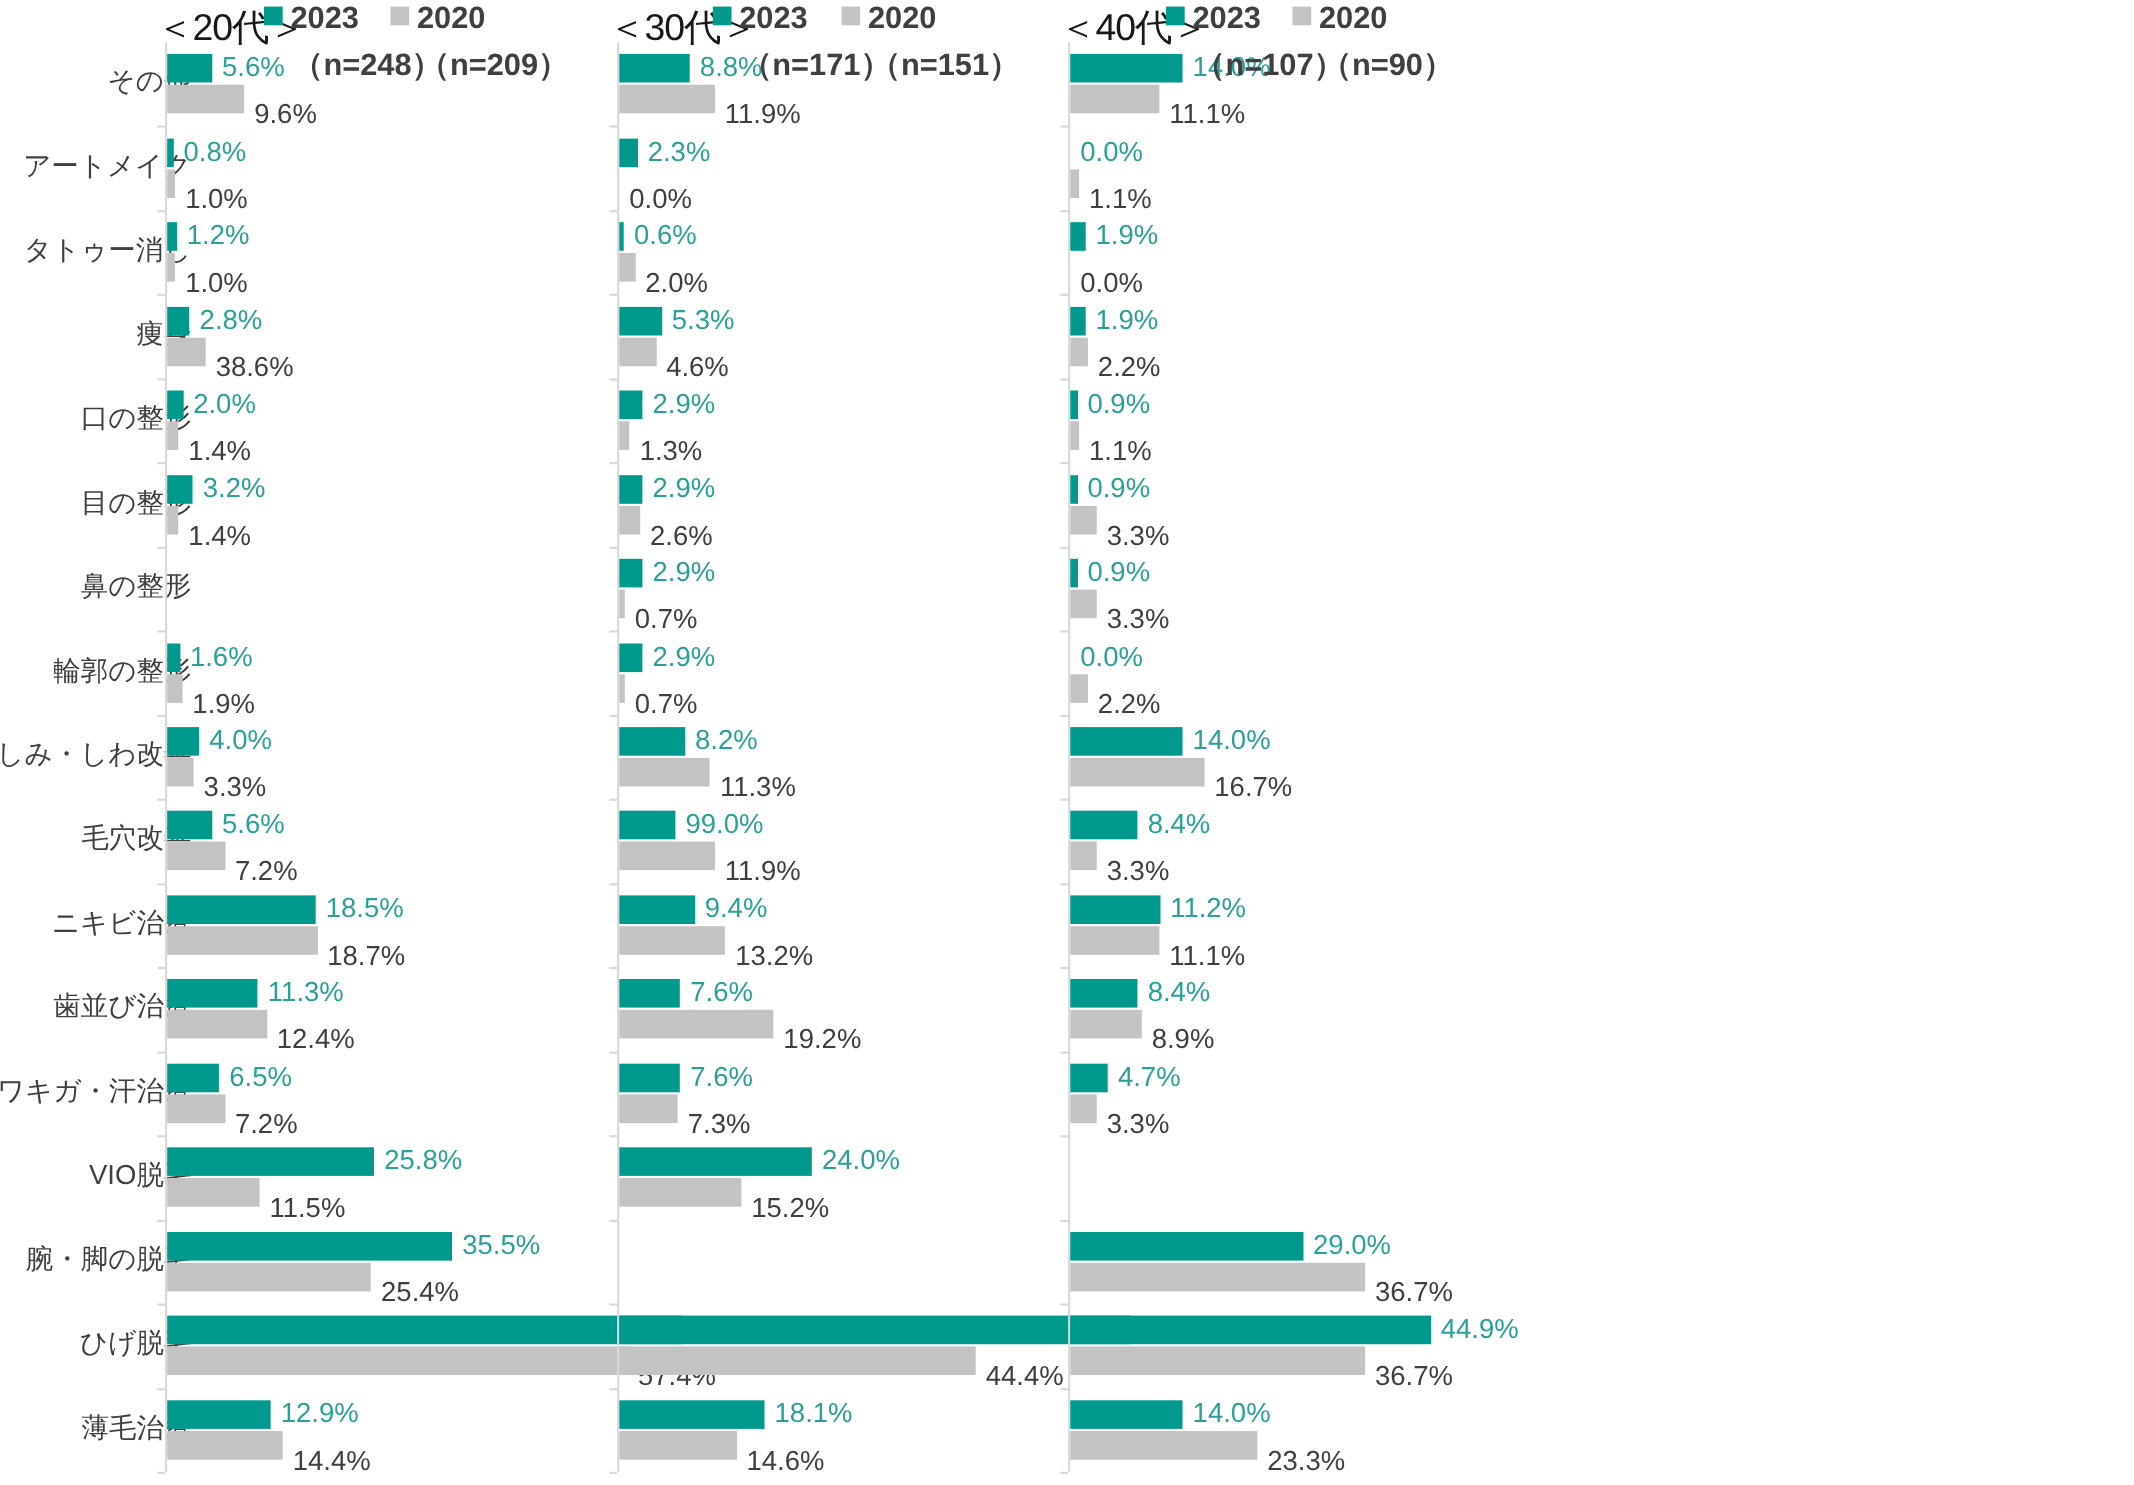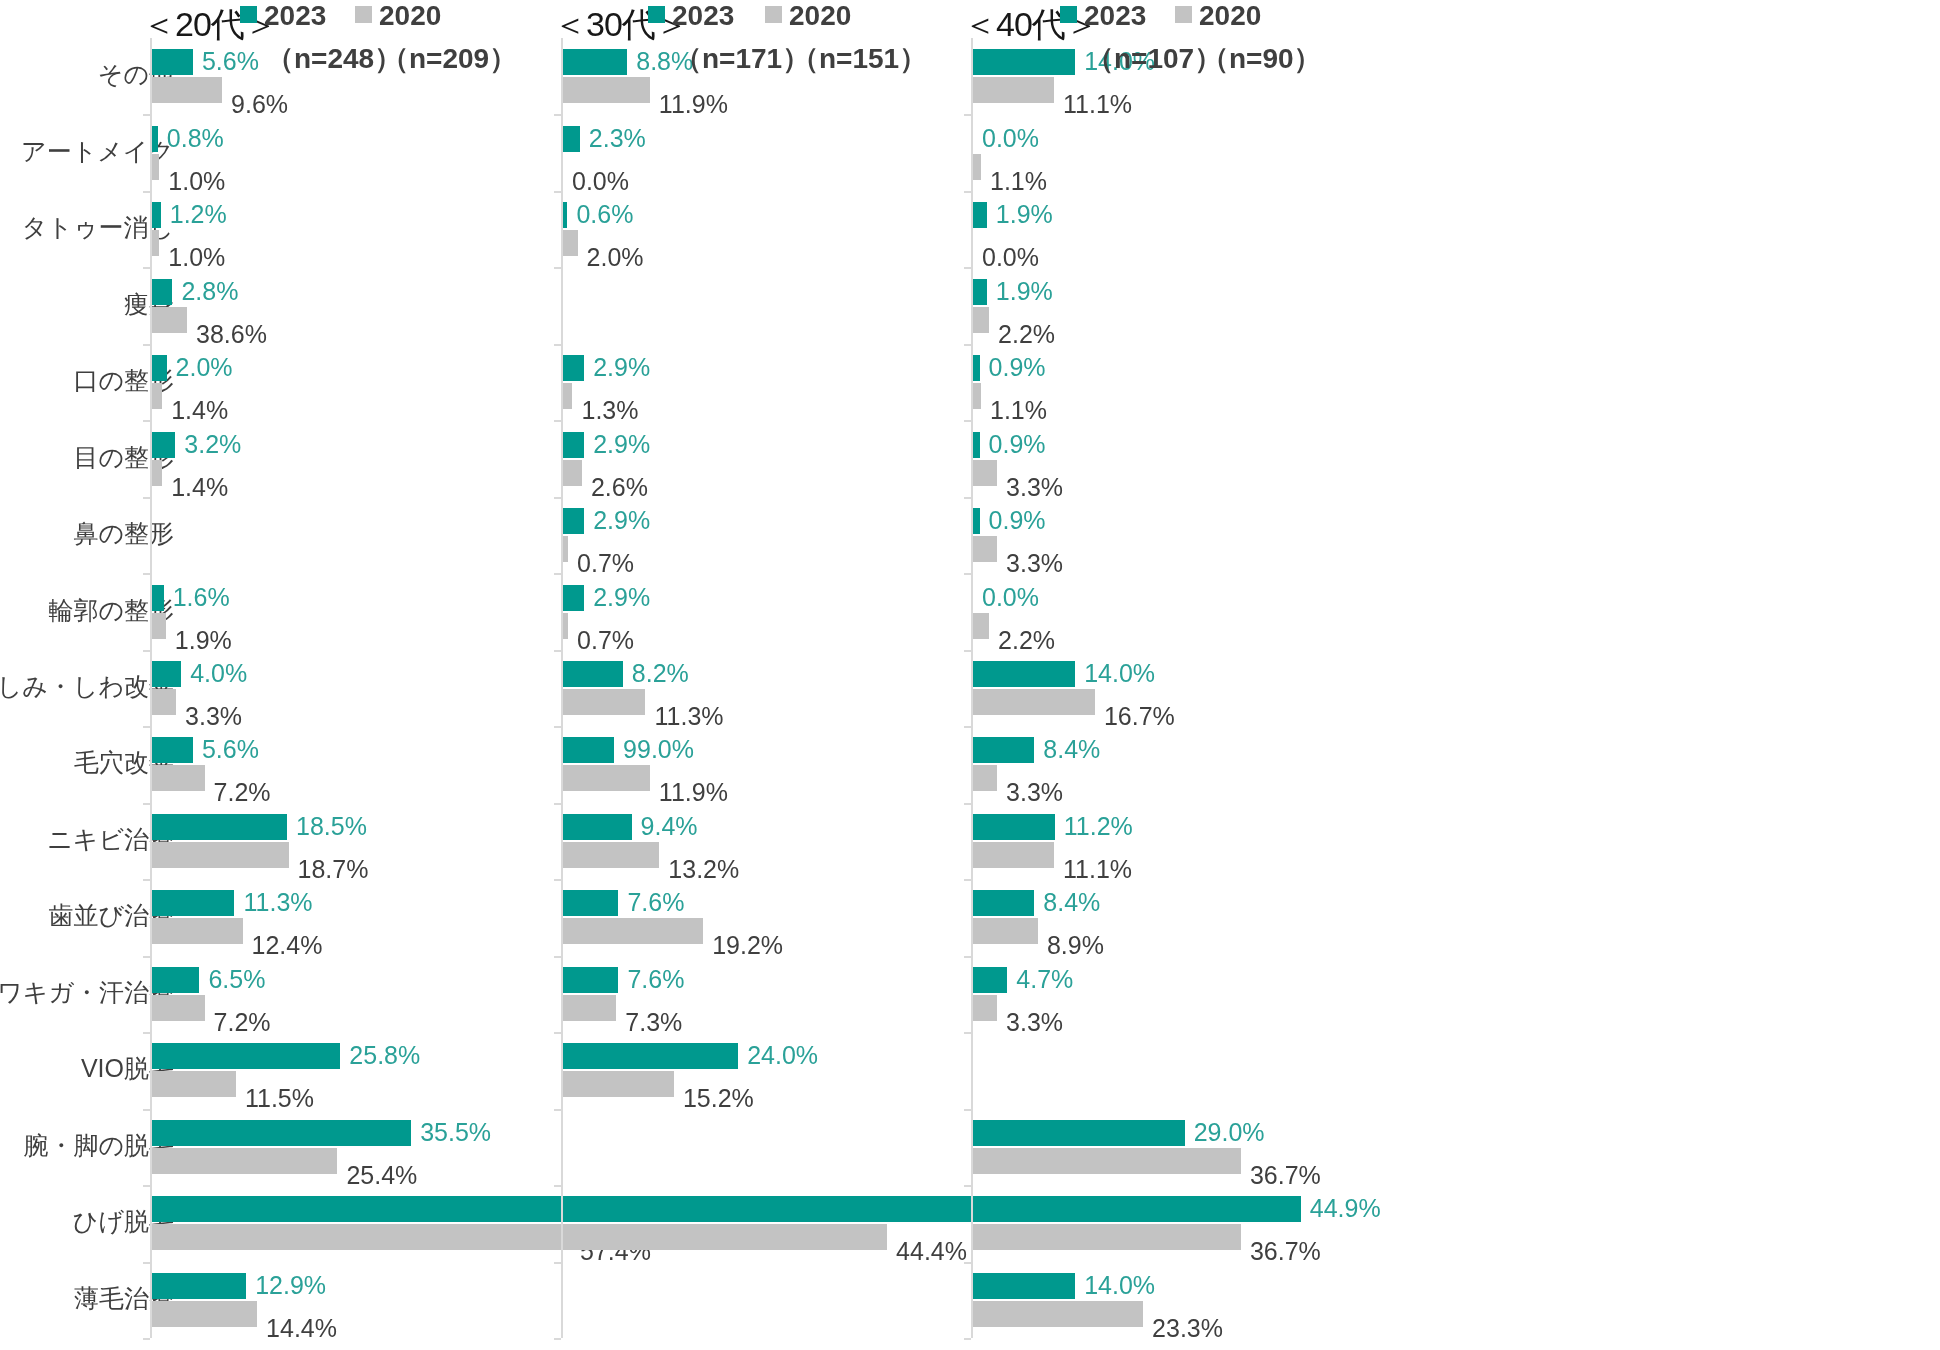--- a/index.html
+++ b/index.html
@@ -310,20 +310,26 @@
             <div class="vlabel vlabel-2020" style="left: 9px;">0.0%</div>
           </div>
           <div class="tick" style="top: 152.941px;"></div>
           <div class="row" style="top: 164.176px; width: 100%;">
             <div class="bar bar-2023" style="width: 4.38px;"></div>
             <div class="vlabel vlabel-2023" style="left: 13.38px;">0.6%</div>
             <div class="bar bar-2020" style="width: 14.6px;"></div>
             <div class="vlabel vlabel-2020" style="left: 23.6px;">2.0%</div>
           </div>
           <div class="tick" style="top: 229.412px;"></div>
+          <div class="row" style="top: 240.647px; width: 100%;">
+            <div class="bar bar-2023" style="width: 38.69px;"></div>
+            <div class="vlabel vlabel-2023" style="left: 47.69px;">5.3%</div>
+            <div class="bar bar-2020" style="width: 33.58px;"></div>
+            <div class="vlabel vlabel-2020" style="left: 42.58px;">4.6%</div>
+          </div>
           <div class="tick" style="top: 305.882px;"></div>
           <div class="row" style="top: 317.118px; width: 100%;">
             <div class="bar bar-2023" style="width: 21.17px;"></div>
             <div class="vlabel vlabel-2023" style="left: 30.17px;">2.9%</div>
             <div class="bar bar-2020" style="width: 9.49px;"></div>
             <div class="vlabel vlabel-2020" style="left: 18.49px;">1.3%</div>
           </div>
           <div class="tick" style="top: 382.353px;"></div>
           <div class="row" style="top: 393.588px; width: 100%;">
             <div class="bar bar-2023" style="width: 21.17px;"></div>
@@ -389,20 +395,26 @@
           </div>
           <div class="tick" style="top: 1070.59px;"></div>
           <div class="tick" style="top: 1147.06px;"></div>
           <div class="row" style="top: 1158.29px; width: 100%;">
             <div class="bar bar-2023" style="width: 465.01px;"></div>
             <div class="vlabel vlabel-2023" style="left: 474.01px;">63.7%</div>
             <div class="bar bar-2020" style="width: 324.12px;"></div>
             <div class="vlabel vlabel-2020" style="left: 333.12px;">44.4%</div>
           </div>
           <div class="tick" style="top: 1223.53px;"></div>
+          <div class="row" style="top: 1234.76px; width: 100%;">
+            <div class="bar bar-2023" style="width: 132.13px;"></div>
+            <div class="vlabel vlabel-2023" style="left: 141.13px;">18.1%</div>
+            <div class="bar bar-2020" style="width: 106.58px;"></div>
+            <div class="vlabel vlabel-2020" style="left: 115.58px;">14.6%</div>
+          </div>
           <div class="tick" style="top: 1300px;"></div>
         </div>
         <div class="legend legend-group" style="left: 87px;">
           <span class="legend-head"><span class="legend-swatch teal"></span><span class="legend-year">2023</span></span>
           <span class="legend-n">（n=171）</span>
         </div>
         <div class="legend legend-group" style="left: 204px;">
           <span class="legend-head"><span class="legend-swatch grey"></span><span class="legend-year">2020</span></span>
           <span class="legend-n">（n=151）</span>
         </div>

